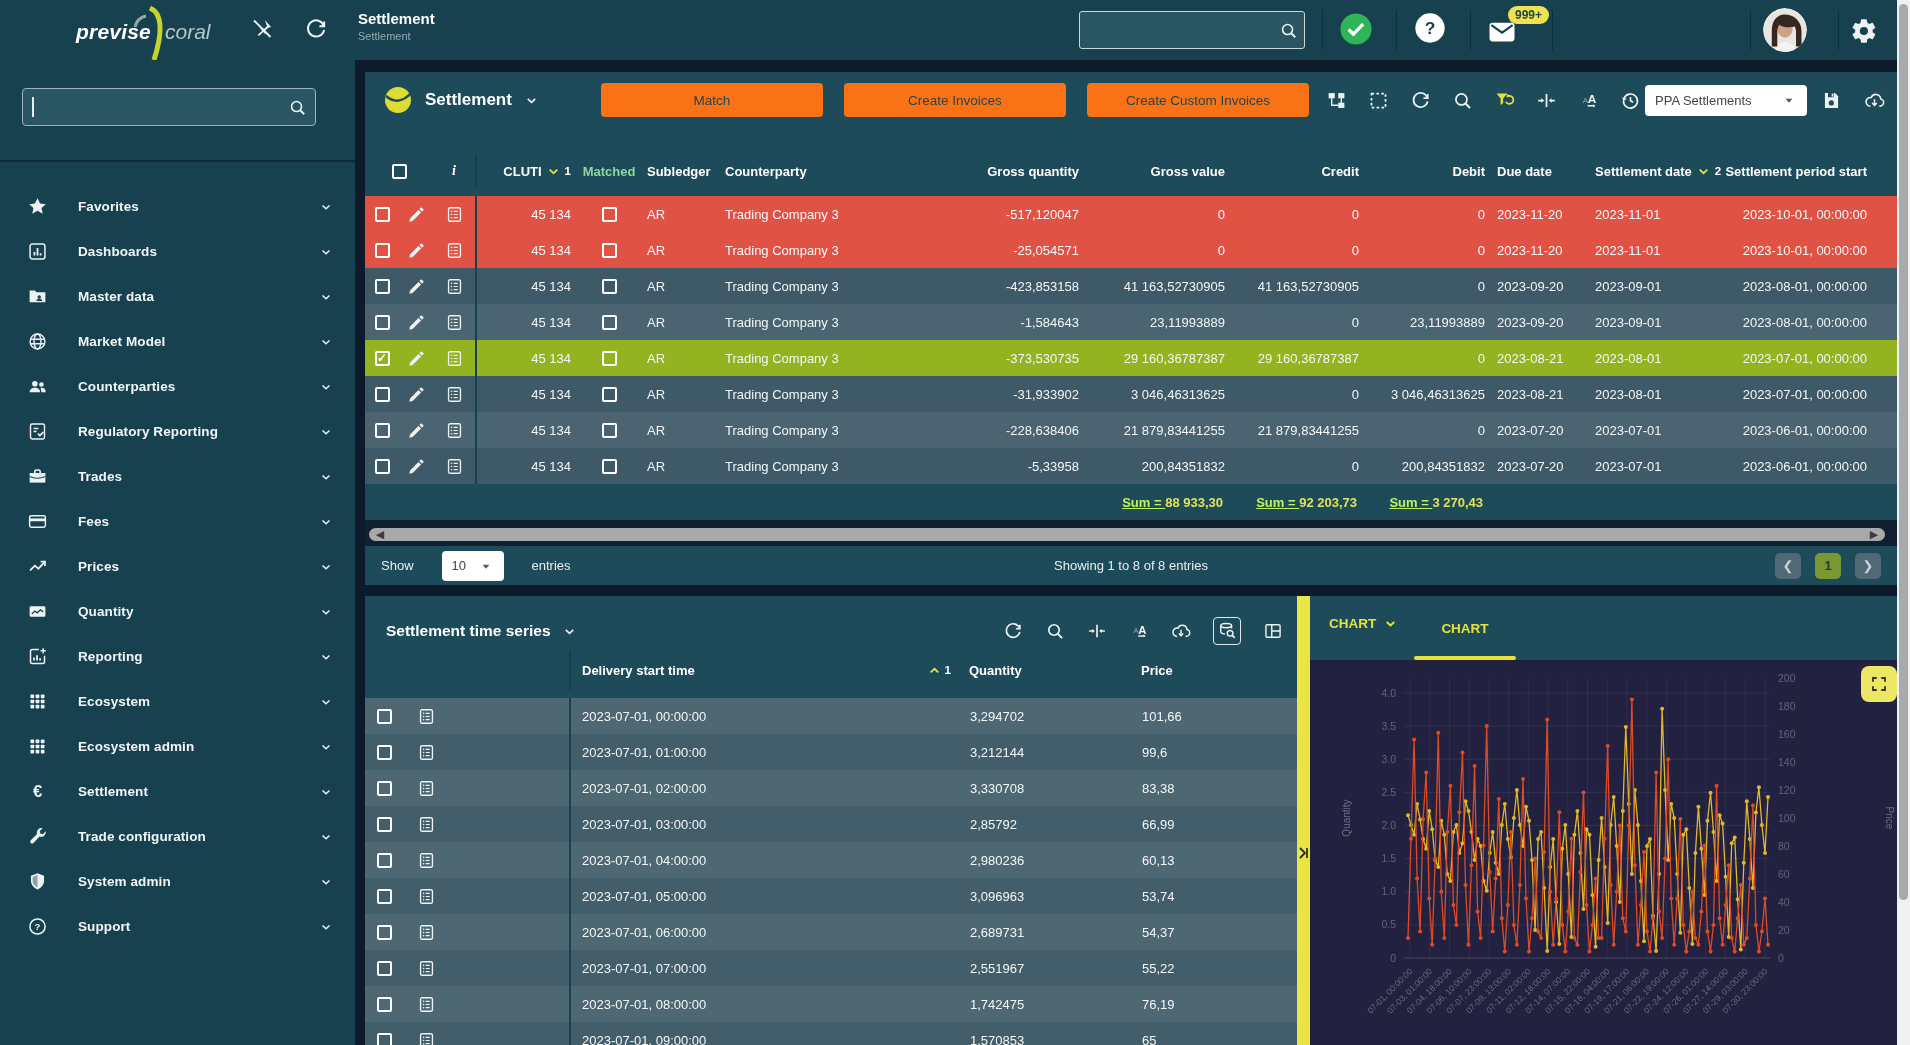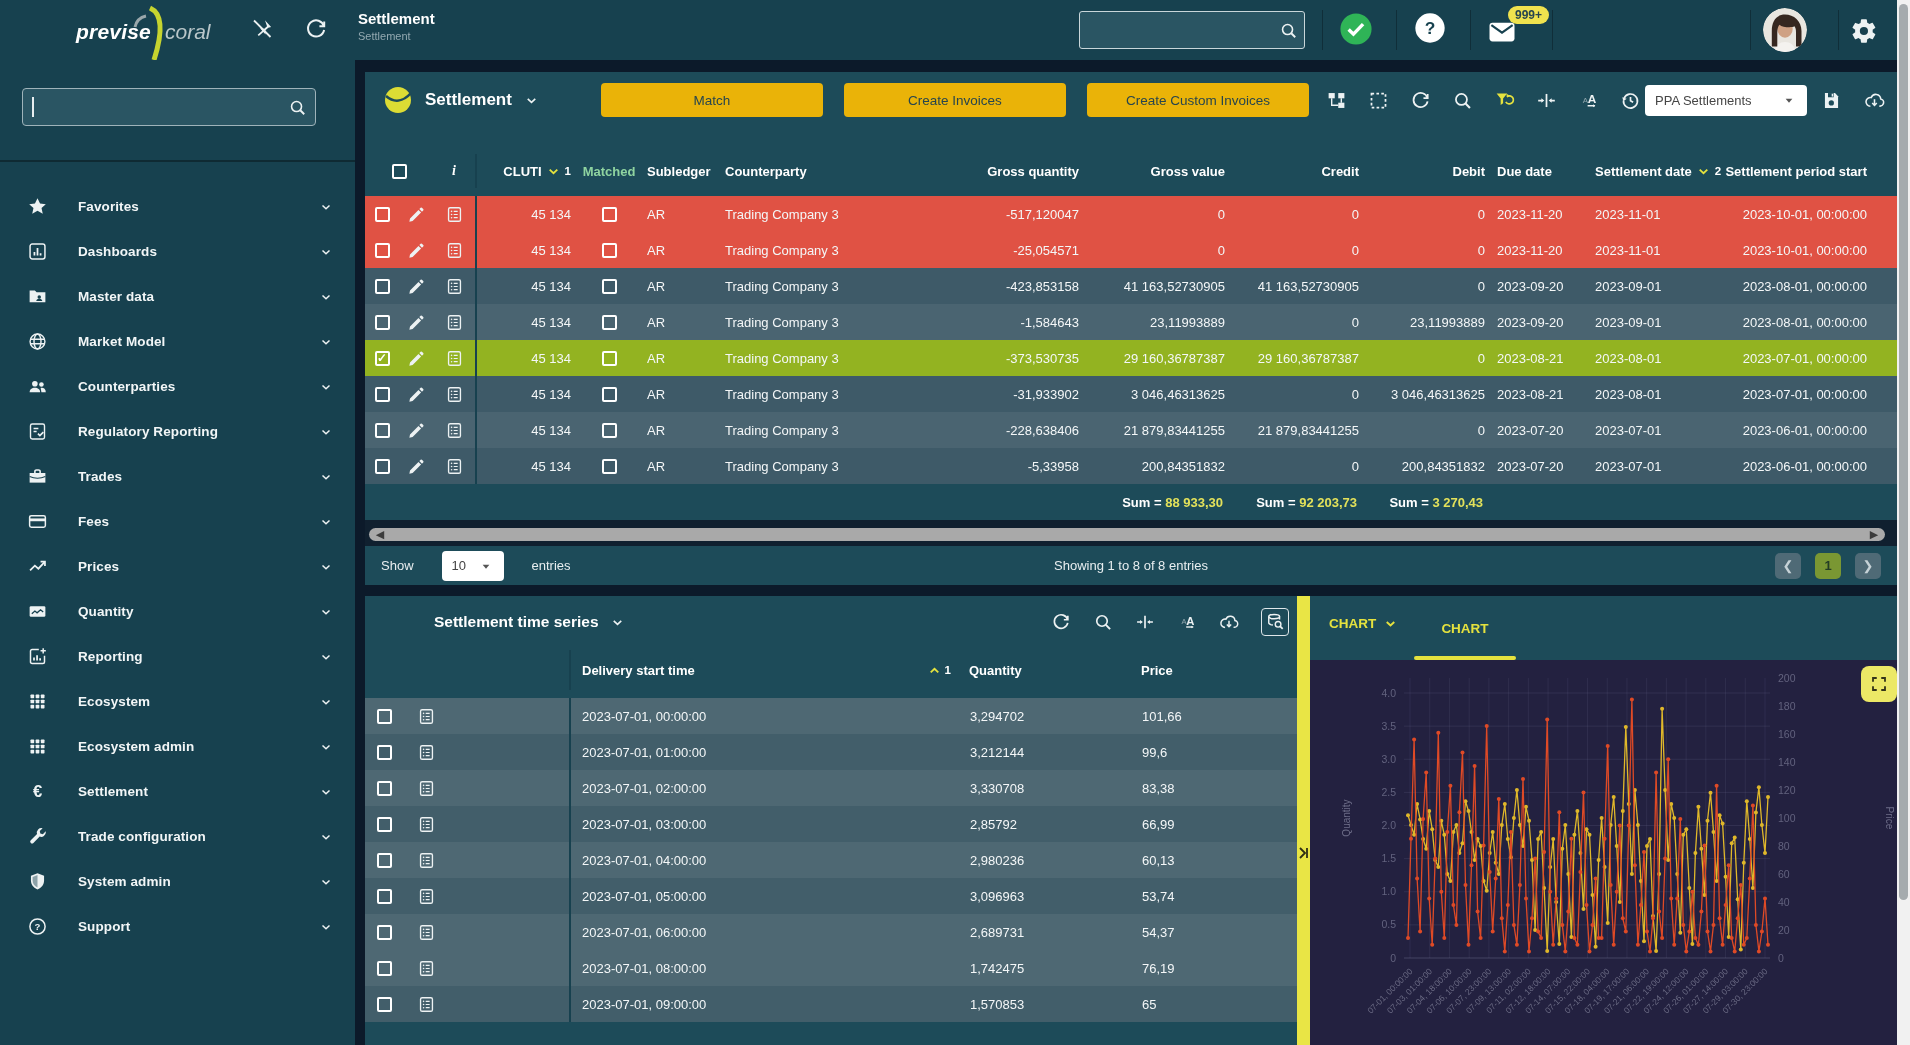--- a/index.html
+++ b/index.html
@@ -46,21 +46,21 @@
   .sb-item .sb-chev { margin-left:auto; margin-right:22px; }
 
   
   .panel { position:absolute; background:#1d4b59; }
 
   
   #main-widget { left:365px; top:72px; width:1532px; height:513px; }
   #mw-toolbar { position:absolute; left:0; top:0; width:100%; height:56px; display:flex; align-items:center; padding-left:18px; }
   #mw-title { display:flex; align-items:center; gap:12px; font-size:17px; font-weight:bold; color:#fff; cursor:pointer;}
   #mw-buttons { display:flex; gap:21px; margin-left:62px; }
-  .yl-btn { width:222px; height:34px; background:#eab308; border:0; border-radius:4px;
+  .yl-btn { width:222px; height:34px; background:#f97316; border:0; border-radius:4px;
             color:#27454e; font-size:13.5px; font-family:"Liberation Sans",sans-serif; cursor:pointer; }
   #mw-icons { display:flex; align-items:center; gap:21px; margin-left:auto; }
   .tool-ic { cursor:pointer; display:flex; align-items:center; justify-content:center; }
   #mw-preset { width:162px; height:31px; background:#fff; border-radius:4px; display:flex; align-items:center;
                padding:0 10px; color:#454545; font-size:13px; cursor:pointer; margin:0 4px; }
   #mw-preset .caret { margin-left:auto; }
   #mw-end-icons { display:flex; gap:22px; margin-right:12px; margin-left:10px; }
 
   .grid-main { display:grid; grid-template-columns:34px 34px 44px 100px 64px 78px 170px 196px 146px 134px 126px 98px 132px minmax(0,1fr); align-items:center; }
   #mw-colheader { position:absolute; left:0; top:82px; width:100%; height:34px; font-size:13px; font-weight:bold; color:#fff; }
@@ -75,41 +75,41 @@
   .cell.center { text-align:center; }
   .state-red   { background:#e05244; }
   .state-dark  { background:#3e5a68; }
   .state-light { background:#4a6471; }
   .state-selected { background:#93b321; }
   .sep-r { border-right:2px solid #17414f; height:36px; display:flex; align-items:center; }
   .cb { width:15px; height:15px; border:2px solid #fff; border-radius:2px; margin:0 auto;
         display:flex; align-items:center; justify-content:center; font-size:12px; font-weight:bold; color:#fff; line-height:1; }
   #mw-sumrow { position:absolute; left:0; top:412px; width:100%; height:36px; font-size:13px; background:#1d4b59; }
   .sum-cell { text-align:right; padding-right:8px; white-space:nowrap; }
-  .sum-cell b { font-weight:bold; color:#ffffff; }
+  .sum-cell b { font-weight:bold; color:#bef264;text-decoration:underline; }
   .sum-cell .sv { color:#e3e15a; font-weight:bold; }
   #mw-strip { position:absolute; left:0; top:448px; width:100%; height:26px; background:#10202f; }
   #mw-hscroll { position:absolute; left:4px; top:456px; width:1516px; height:13px; background:#a9a9a9; border-radius:7px; }
   #mw-hscroll .sb-arrow { position:absolute; top:0; width:18px; height:13px; color:#3c3c3c; font-size:11px;
                           display:flex; align-items:center; justify-content:center; cursor:pointer; }
   #mw-hscroll .sb-arrow.left { left:2px; } #mw-hscroll .sb-arrow.right { right:2px; }
   #mw-footer { position:absolute; left:0; top:474px; width:100%; height:39px; display:flex; align-items:center;
                font-size:13px; color:#e8eef0;gap:16px; }
   #pg-size { width:62px; height:30px; background:#fff; border-radius:4px; margin:0 12px; display:flex; align-items:center;
              padding:0 10px; color:#444; cursor:pointer; }
   #pg-size .caret { margin-left:auto; }
   #mw-showing { position:absolute; left:0; width:100%; text-align:center; pointer-events:none; }
   #mw-pager { margin-left:auto; margin-right:16px; display:flex; gap:14px; }
   .pg-btn { width:26px; height:26px; border-radius:5px; background:#4f6a76; color:#c6d2d7; display:flex; align-items:center;
             justify-content:center; font-size:13px; cursor:pointer; }
   .pg-btn.current { background:#7a9733; color:#243d25; font-weight:bold; }
 
   
   #ts-panel { left:365px; top:596px; width:932px; height:449px; overflow:hidden; }
-  #ts-header { position:absolute; left:0; top:0; width:100%; height:52px; display:flex; align-items:center; padding:0 14px 0 21px;margin-left:48px; }
+  #ts-header { position:absolute; left:0; top:9px; width:100%; height:52px; display:flex; align-items:center; padding:0 14px 0 21px; }
   #ts-title { display:flex; align-items:center; gap:11px; font-size:15.5px; font-weight:bold; color:#fff; cursor:pointer; }
   #ts-icons { margin-left:auto; display:flex; align-items:center; gap:22px; }
   .boxed-ic { border:1.5px solid #dfe7ea; border-radius:4px; padding:3px; }
   .grid-ts { display:grid; grid-template-columns:38px 46px 122px 392px 172px minmax(0,1fr); align-items:center; }
   #ts-colheader { position:absolute; left:0; top:54px; width:100%; height:40px; font-size:13px; font-weight:bold; color:#fff; }
   #ts-rows { position:absolute; left:0; top:102px; width:100%; }
   .trow { height:36px; font-size:13px; color:#f4f7f8; }
   .ts-light { background:#4e6873; }
   .ts-dark  { background:#425e6a; }
 
@@ -1207,20 +1207,40 @@
               <circle cx="8.3" cy="12" r="1" fill="#edf2f3" stroke="none"></circle>
               <circle cx="8.3" cy="16" r="1" fill="#edf2f3" stroke="none"></circle>
               <path d="M11 8h5M11 12h5M11 16h5" stroke-width="1.5"></path>
             </svg>
           </span>
         </div>
         <div class="sep-r" style="height: 36px;"></div>
         <div class="cell" style="padding-left: 11px;">2023-07-01, 06:00:00</div>
         <div class="cell" style="padding-left: 7px;">2,689731</div>
         <div class="cell" style="padding-left: 7px;">54,37</div>
+      </div>
+      <div class="trow grid-ts ts-dark">
+        <div class="cell center">
+          <div class="cb"></div>
+        </div>
+        <div class="cell center">
+          <span class="tool-ic">
+            <svg class="ic" width="19" height="19" viewBox="0 0 24 24" fill="none" stroke="#edf2f3" stroke-width="1.7">
+              <rect x="4.5" y="3.5" width="15" height="17" rx="2"></rect>
+              <circle cx="8.3" cy="8" r="1" fill="#edf2f3" stroke="none"></circle>
+              <circle cx="8.3" cy="12" r="1" fill="#edf2f3" stroke="none"></circle>
+              <circle cx="8.3" cy="16" r="1" fill="#edf2f3" stroke="none"></circle>
+              <path d="M11 8h5M11 12h5M11 16h5" stroke-width="1.5"></path>
+            </svg>
+          </span>
+        </div>
+        <div class="sep-r" style="height: 36px;"></div>
+        <div class="cell" style="padding-left: 11px;">2023-07-01, 07:00:00</div>
+        <div class="cell" style="padding-left: 7px;">2,551967</div>
+        <div class="cell" style="padding-left: 7px;">55,22</div>
       </div>
       <div class="trow grid-ts ts-light">
         <div class="cell center">
           <div class="cb"></div>
         </div>
         <div class="cell center">
           <span class="tool-ic">
             <svg class="ic" width="19" height="19" viewBox="0 0 24 24" fill="none" stroke="#edf2f3" stroke-width="1.7">
               <rect x="4.5" y="3.5" width="15" height="17" rx="2"></rect>
               <circle cx="8.3" cy="8" r="1" fill="#edf2f3" stroke="none"></circle>

